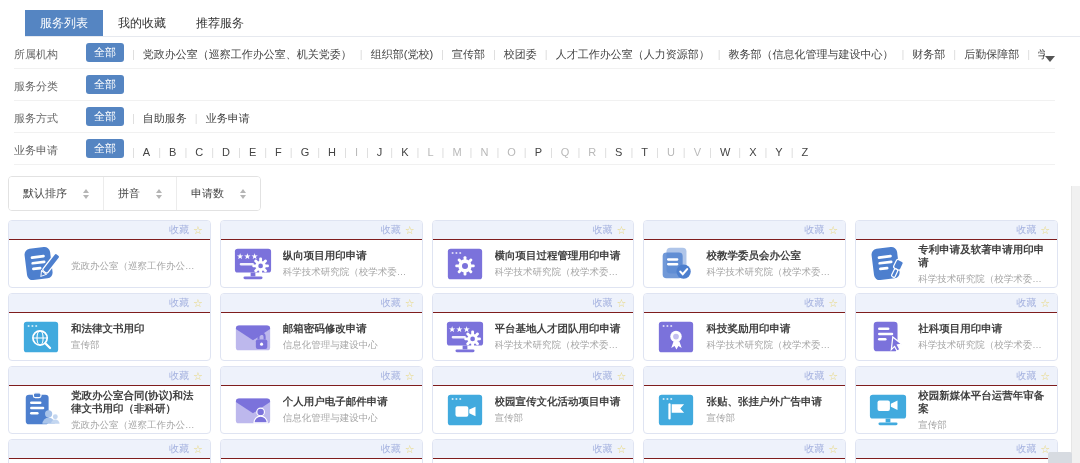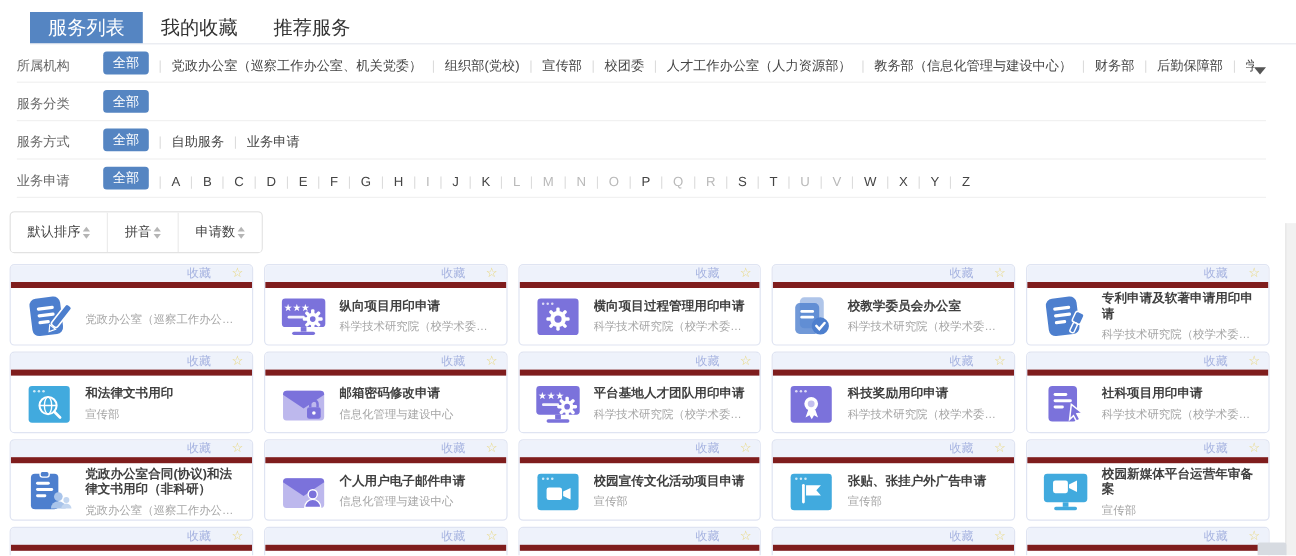--- a/index.html
+++ b/index.html
@@ -2,50 +2,50 @@
 <html><head>
 <meta charset="utf-8">
 <style>
   *{margin:0;padding:0;box-sizing:border-box}
   html,body{width:1080px;height:463px;overflow:hidden;background:#fff;
     font-family:"Liberation Sans","DejaVu Sans",sans-serif;color:#333}
   .page{position:relative;width:1080px;height:463px;background:#fff;overflow:hidden}
 
   
   .tabbar{display:flex;margin:10px 0 0 25px;border-bottom:1px solid #e6e9ef;height:27px;padding-right:25px}
-  .tab{padding:0 15px;line-height:27px;font-size:16px;color:#333;cursor:pointer;white-space:nowrap}
+  .tab{padding:0 15px;line-height:27px;font-size:12px;color:#333;cursor:pointer;white-space:nowrap}
   .tab.active{background:#5585c2;color:#fff}
 
   
   .filters{margin:0 25px 0 14px}
   .frow{display:flex;align-items:flex-end;padding:6px 0;border-bottom:1px solid #f1f1f1;font-size:11px;min-height:31px}
   .flabel{width:60px;flex:none;color:#666;margin-right:12px}
   .badge{background:#5585c2;color:#fff;border-radius:3px;padding:2px 8px;flex:none;cursor:pointer}
   .fitems{flex:1;min-width:0;white-space:nowrap;overflow:hidden}
   .fitem{color:#444;cursor:pointer}
   .fitem::before{content:"|";color:#dcdcdc;padding:0 8px}
   .letter.off{color:#b9b9b9}
   .caret{margin-left:auto;flex:none;width:0;height:0;border-left:5px solid transparent;
     border-right:5px solid transparent;border-top:6px solid #555;cursor:pointer}
 
   
   .sortwrap{margin:11px 8px 9px 8px}
   .sortbar{display:inline-flex;border:1px solid #e2e2e2;border-radius:4px;background:#fff;overflow:hidden}
-  .sbtn{display:flex;align-items:center;gap:2px;padding:9px 14px;font-size:11px;color:#444;
+  .sbtn{display:flex;align-items:center;gap:16px;padding:9px 14px;font-size:11px;color:#444;
     border-left:1px solid #ececec;cursor:pointer;background:#fff}
   .sbtn:first-child{border-left:none}
   .sorticon{display:flex;flex-direction:column;gap:2px}
   .tri-up{width:0;height:0;border-left:3.5px solid transparent;border-right:3.5px solid transparent;border-bottom:4px solid #b5b5b5}
   .tri-down{width:0;height:0;border-left:3.5px solid transparent;border-right:3.5px solid transparent;border-top:4px solid #b5b5b5}
 
   
   .grid{display:grid;grid-template-columns:repeat(5,1fr);column-gap:9px;row-gap:5px;padding:0 22px 0 8px}
   .card{border:1px solid #dfe4f2;border-radius:4px;background:#fff;height:68px;overflow:hidden;cursor:pointer}
-  .chead{height:19px;background:#eef2fb;border-bottom:5px solid #7f1d1d;display:flex;
-    justify-content:flex-end;align-items:center;padding:0 7px;gap:17px}
+  .chead{height:19px;background:#eef2fb;border-bottom:1px solid #7f1d1d;display:flex;
+    justify-content:flex-end;align-items:center;padding:0 7px;gap:4px}
   .fav{color:#a6b3e0;font-size:10px;cursor:pointer}
   .star{color:#e8d77d;font-size:11px;line-height:1;cursor:pointer}
   .cbody{display:flex;align-items:center;padding:2px 7px;height:48px}
   .cicon{width:50px;flex:none;display:flex;justify-content:center;align-items:center}
   .ctext{flex:1;min-width:0;padding-left:5px}
   .ctitle{font-weight:bold;color:#404040;font-size:10.5px;line-height:13px;max-height:26px;overflow:hidden}
   .cdept{color:#a5a5a5;font-size:9.5px;margin-top:4px;white-space:nowrap;overflow:hidden;text-overflow:ellipsis}
 
   
   .gutter{position:absolute;right:0;top:186px;bottom:0;width:9px;background:#f1f1f1;border-left:1px solid #e6e6e6}

